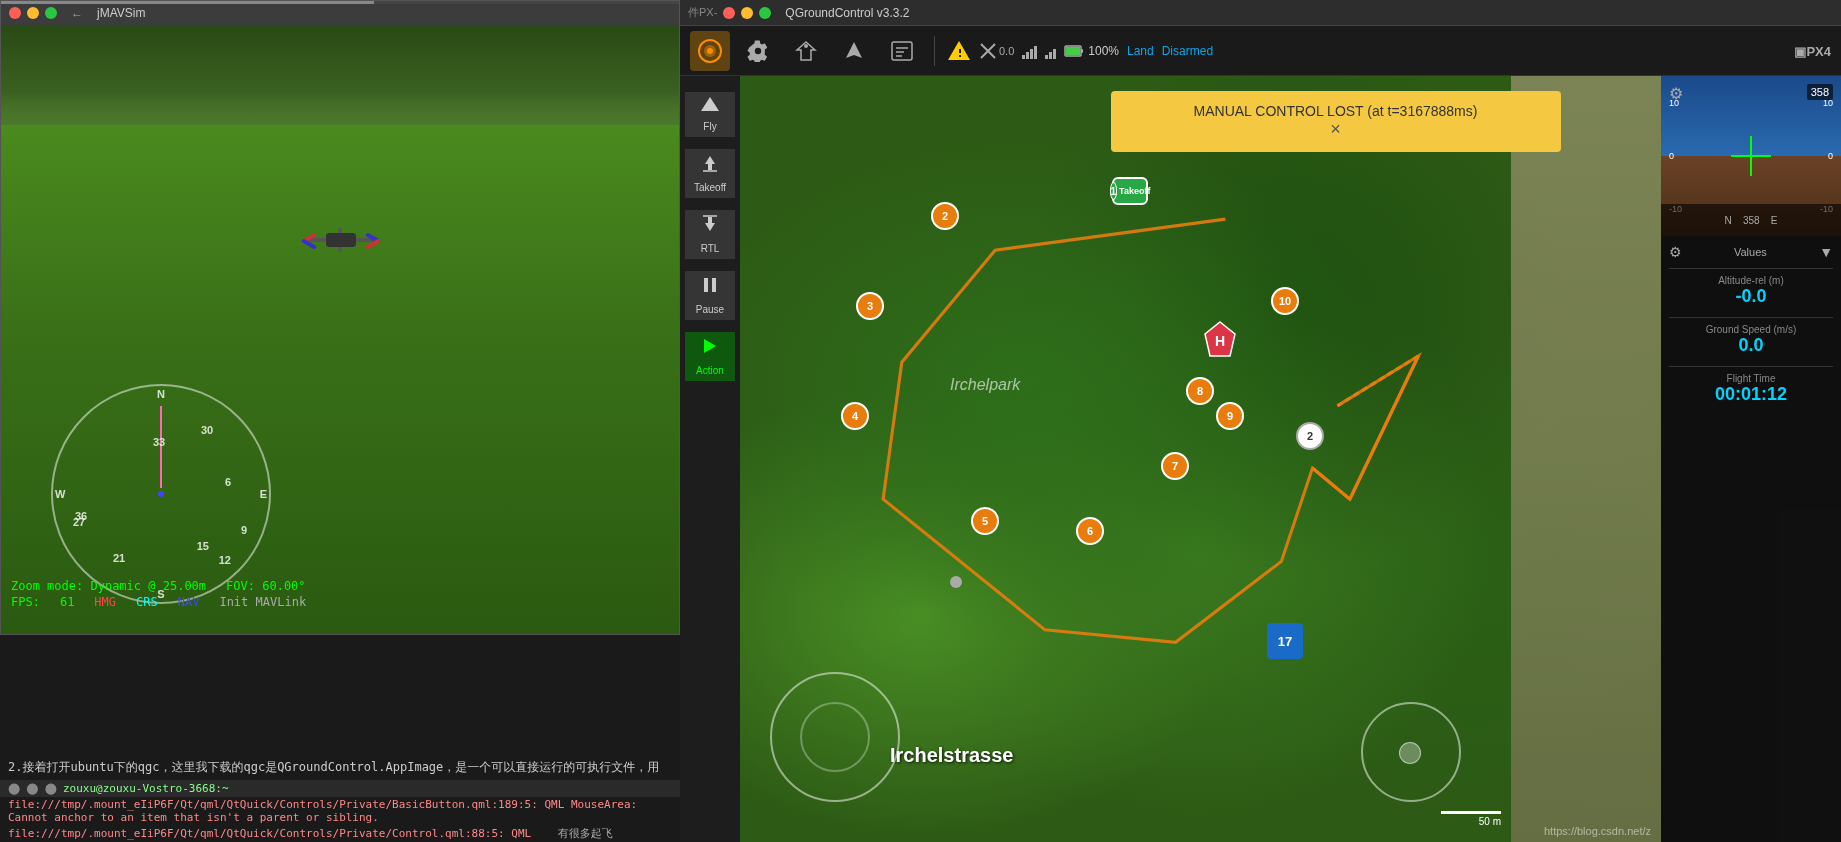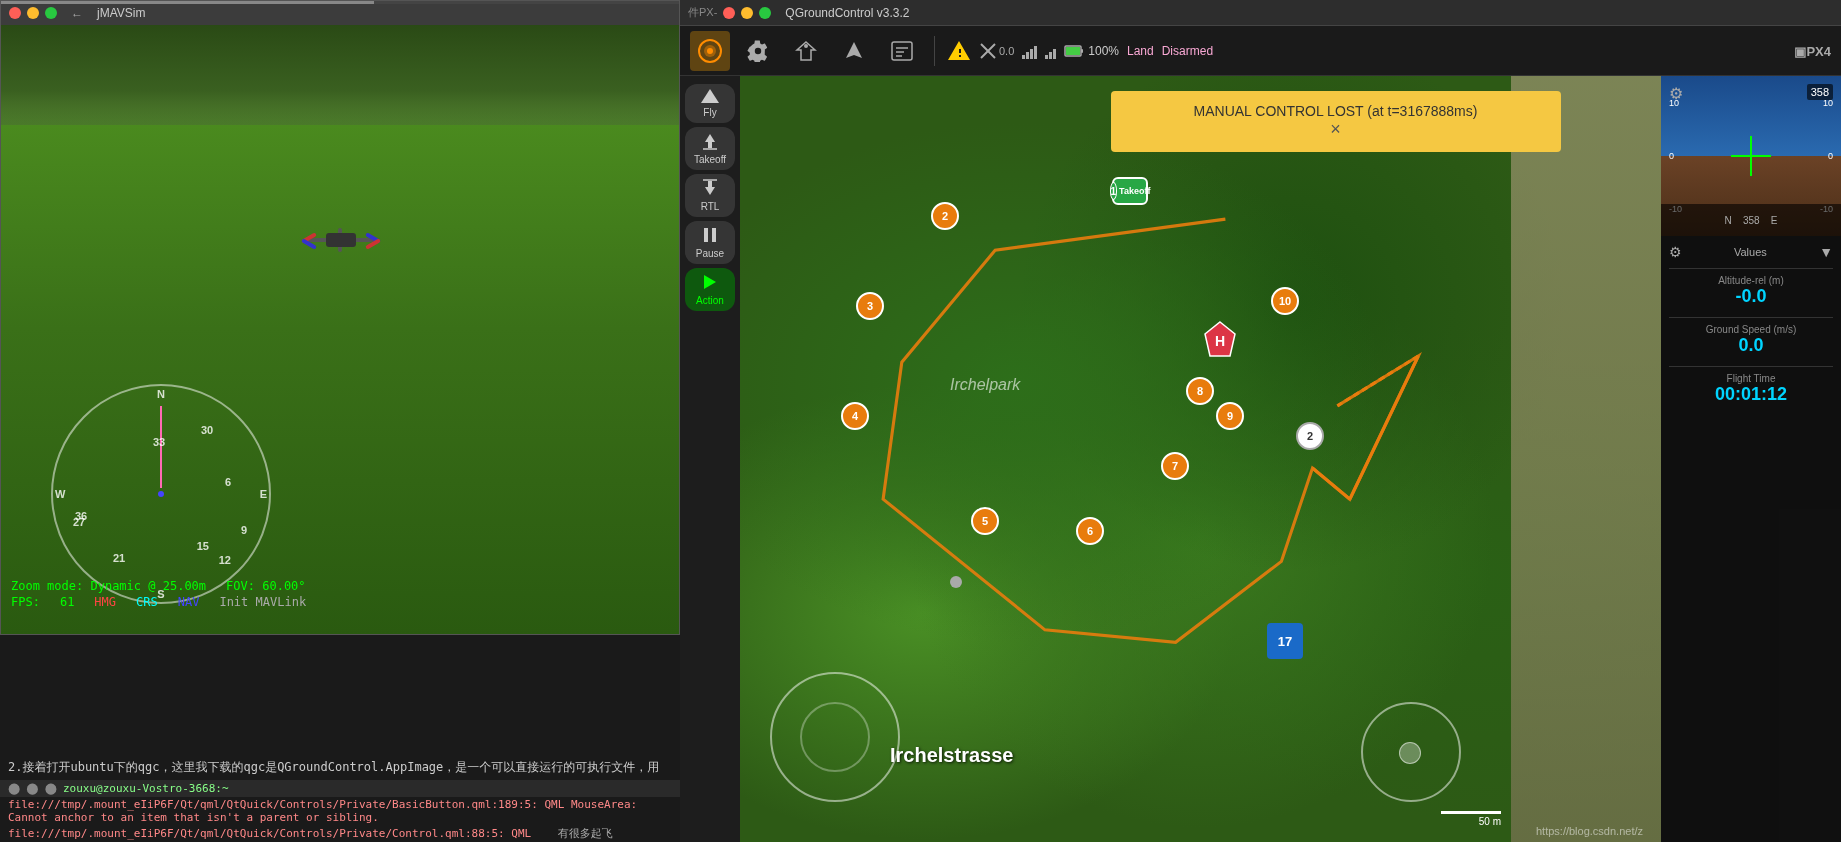--- a/index.html
+++ b/index.html
@@ -258,21 +258,21 @@
     }
 
     .battery-status {
       display: flex;
       align-items: center;
       gap: 4px;
       color: #ccc;
       font-size: 12px;
     }
     .flight-mode {
-      color: #f9a8d4;
+      color: #0ea5e9;
       font-size: 12px;
     }
     .px4-logo {
       margin-left: auto;
       color: #ccc;
       font-size: 14px;
       font-weight: bold;
     }
 
     
@@ -291,30 +291,31 @@
       flex-direction: column;
       align-items: center;
       padding: 8px 0;
       gap: 4px;
       z-index: 10;
     }
     .sidebar-btn {
       width: 50px;
       background: rgba(60,60,60,0.8);
       border: none;
-      border-radius: 12px;
+      border-radius: 0;
       color: #ccc;
       cursor: pointer;
       display: flex;
       flex-direction: column;
       align-items: center;
       justify-content: center;
       padding: 5px 2px;
-      gap: 4px;
+      gap: 10px;
       font-size: 10px;
+      margin-top: 8px;
     }
     .sidebar-btn svg { fill: #ccc; }
     .sidebar-btn.play-btn {
       background: rgba(0,150,0,0.5);
     }
     .sidebar-btn.play-btn svg { fill: #00ff00; }
 
     
     #qgc-map {
       flex: 1;
@@ -614,21 +615,21 @@
       font-size: 22px;
       font-weight: bold;
       text-shadow: 1px 1px 3px rgba(0,0,0,0.8);
       pointer-events: none;
       white-space: nowrap;
     }
 
     
     .watermark {
       position: absolute;
-      bottom: 5px; right: 18px;
+      bottom: 5px; right: 10px;
       color: rgba(255,255,255,0.5);
       font-size: 11px;
     }
 
     
     .map-circle-target {
       position: absolute;
       border-radius: 50%;
       border: 2px solid rgba(255,255,255,0.5);
       background: transparent;

